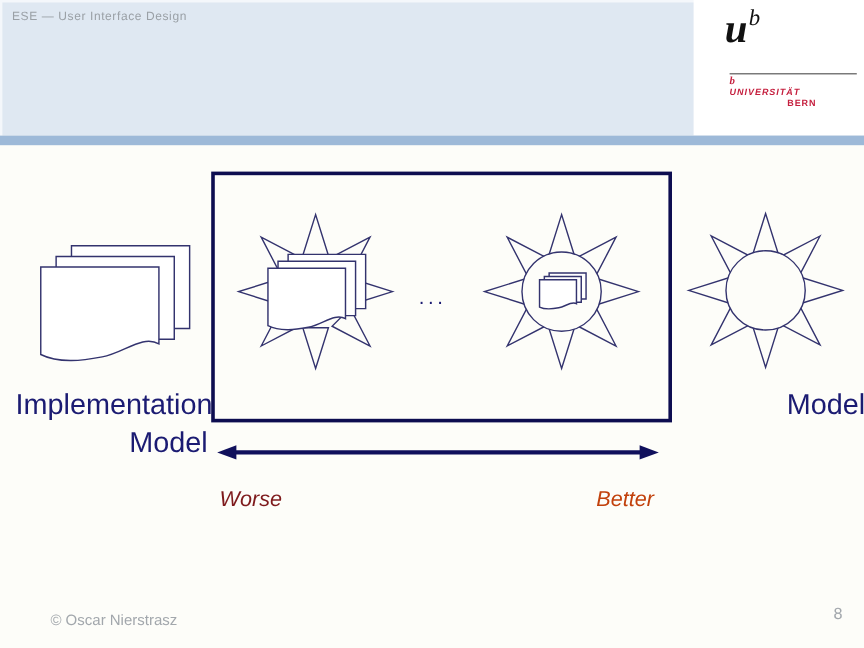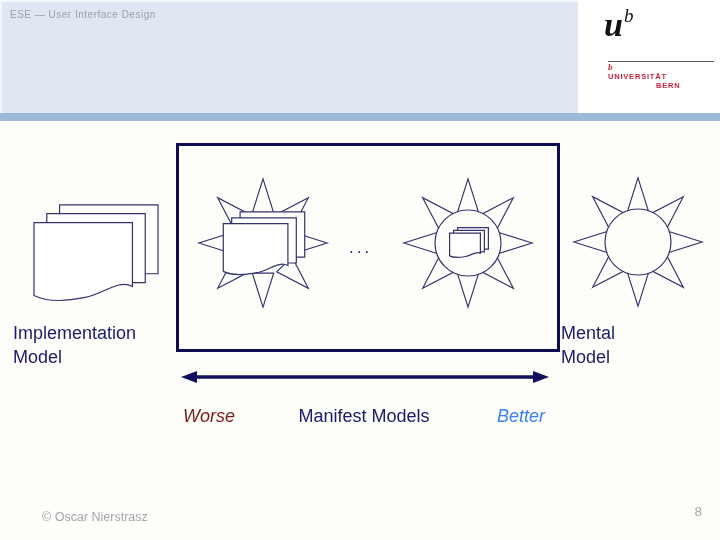--- a/index.html
+++ b/index.html
@@ -48,43 +48,43 @@
   }
   .logo-apo{
     position:absolute;left:30px;top:63px;
     font-family:"Liberation Serif", serif;font-style:italic;font-weight:bold;
     font-size:9px;color:#c51f3e;line-height:1;
   }
   .logo-line{
     position:absolute;left:30px;
     font-size:7.5px;font-weight:bold;letter-spacing:.8px;color:#c51f3e;
   }
-  .logo-line.l1{top:72px;}
+  .logo-line.l1{top:72px;font-style:italic;}
   .logo-line.l2{top:81px;padding-left:48px;}
   
   .model-box{
     position:absolute;left:176px;top:143px;width:378px;height:203px;
     border:3px solid #0d0d50;background:transparent;
   }
   .shape{position:absolute;}
   .diagram-label{
-    position:absolute;width:160px;text-align:left;
-    font-size:18px;line-height:1.32;color:#1b1b72;
+    position:absolute;width:160px;text-align:right;
+    font-size:24px;line-height:1.32;color:#1b1b72;
   }
   .impl-label{left:13px;top:322px;}
   .mental-label{left:561px;top:322px;}
   .ellipsis{
     position:absolute;left:349px;top:238px;
     font-size:17px;letter-spacing:3px;color:#1b1b72;
   }
   .axis-arrow{position:absolute;left:180px;top:369px;}
   .axis-label{position:absolute;top:406px;font-size:18px;}
   .axis-worse{left:183px;font-style:italic;color:#7e1a1c;}
   .axis-center{left:364px;transform:translateX(-50%);color:#1b1b72;}
-  .axis-better{right:175px;font-style:italic;color:#3b82f6;}
+  .axis-better{right:175px;font-style:italic;color:#c2410c;}
   .attribution{
     position:absolute;right:57px;top:466px;
     font-size:14px;color:#2a2a2a;
   }
   .footer-copy{
     position:absolute;left:42px;top:510px;
     font-size:12.5px;color:#a2a7ac;
   }
   .page-number{
     position:absolute;right:18px;top:504px;
@@ -157,31 +157,29 @@
   <svg class="shape" style="left:570px;top:174px;" width="136" height="136" viewBox="-70 -70 140 140">
     <use href="#sun-rays"></use>
     <circle cx="0" cy="0" r="34" fill="#fdfdf9" stroke="#33336e" stroke-width="1.2"></circle>
   </svg>
 
   <div class="diagram-label impl-label">
     <span style="display:block">Implementation</span>
     <span style="display:block">Model</span>
   </div>
   <div class="diagram-label mental-label">
-    <span style="display:block">Mental</span>
     <span style="display:block">Model</span>
   </div>
 
   <svg class="axis-arrow" width="370" height="16" viewBox="0 0 370 16">
     <line x1="13" y1="8" x2="357" y2="8" stroke="#10105c" stroke-width="3.6"></line>
     <polygon points="1,8 17,2 17,14" fill="#10105c"></polygon>
     <polygon points="369,8 353,2 353,14" fill="#10105c"></polygon>
   </svg>
 
   <div class="axis-label axis-worse">Worse</div>
-  <div class="axis-label axis-center">Manifest Models</div>
   <div class="axis-label axis-better">Better</div>
 
 
   <div class="footer-copy">© Oscar Nierstrasz</div>
   <div class="page-number">8</div>
 
 </div>
 
 </body></html>

